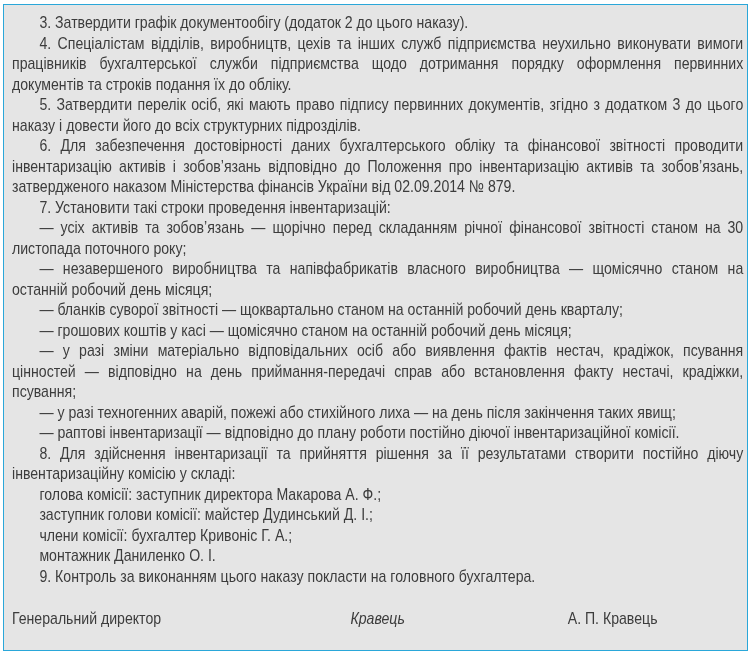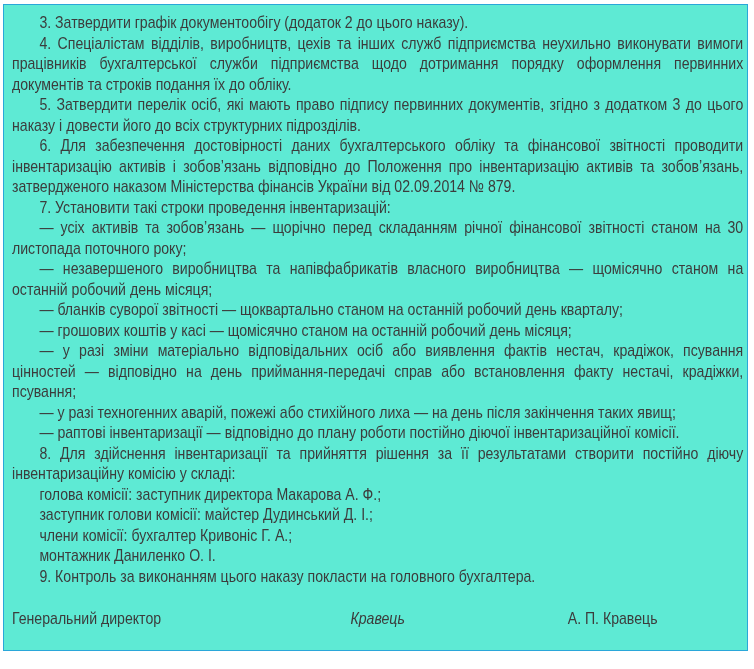--- a/index.html
+++ b/index.html
@@ -11,21 +11,21 @@
     overflow: hidden;
     font-family: "Liberation Sans", sans-serif;
   }
   .doc-frame {
     position: absolute;
     left: 3px;
     top: 4px;
     width: 745px;
     height: 647px;
     border: 1px solid #2aa7d9;
-    background: #5eead4;
+    background: #e5e5e5;
     box-sizing: border-box;
     overflow: hidden;
   }
   .doc-content {
     position: absolute;
     left: 8px;
     top: 8px;
     width: 881px;              
     transform: scaleX(0.83);   
     transform-origin: 0 0;

